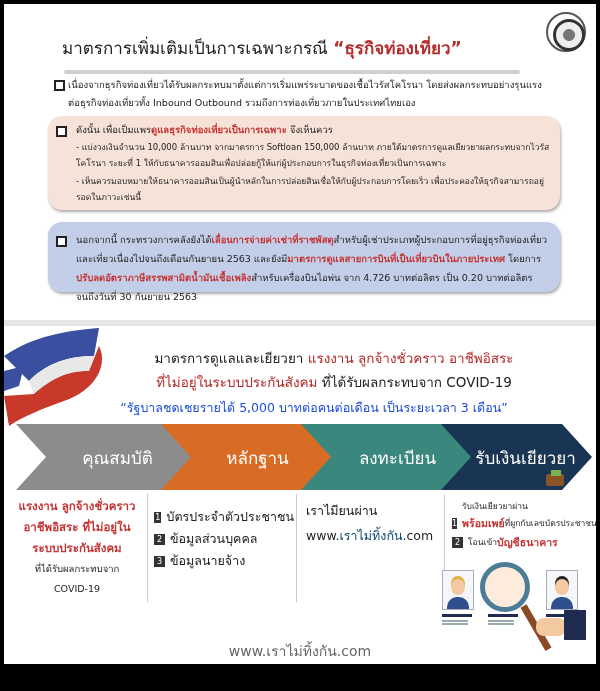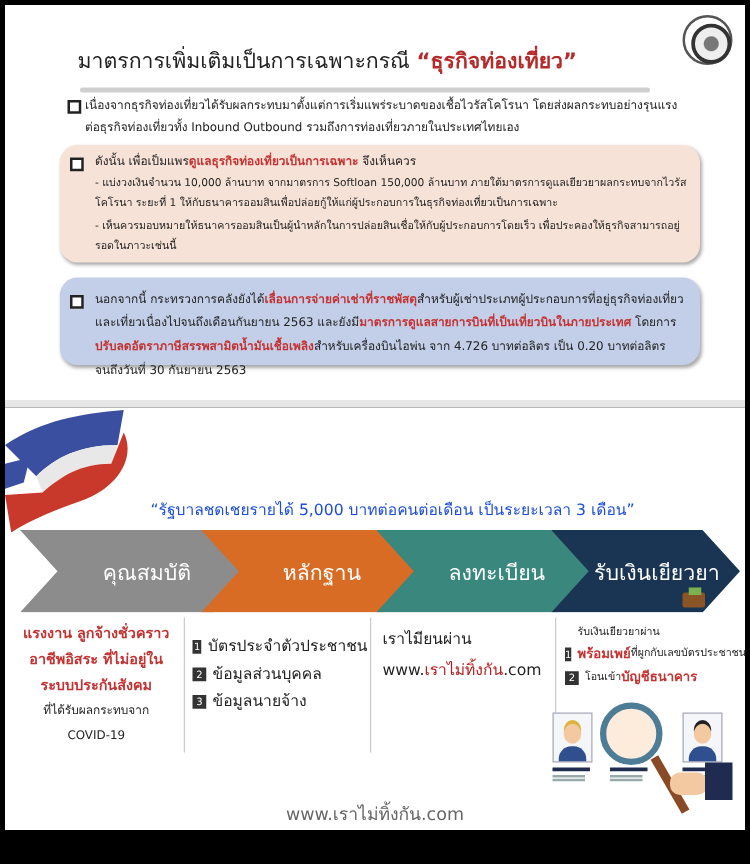--- a/index.html
+++ b/index.html
@@ -40,21 +40,21 @@
 
   .col { position: absolute; top: 170px; height: 110px; }
   .col-div { position: absolute; top: 168px; width: 1px; height: 108px; background: #ccc; }
   .col1 { left: 8px; width: 130px; text-align: center; font-size: 11.5px; line-height: 21px; }
   .col1 .red { color: #c53232; font-weight: bold; }
   .col1 .sm { font-size: 9.5px; color: #222; line-height: 20px; }
   .list-item { display: flex; align-items: center; font-size: 12.5px; color: #222; line-height: 22px; white-space: nowrap; }
   .num { display: inline-block; width: 11px; height: 11px; background: #333; color: #fff; font-size: 8px; line-height: 11px; text-align: center; margin-right: 5px; }
   .col2 { left: 150px; width: 140px; }
   .col3 { left: 302px; width: 130px; font-size: 12.5px; color: #222; line-height: 25px; }
-  .col3 .blue { color: #b91c1c; }
+  .col3 .blue { color: #0c4a6e; }
   .col4 { left: 448px; width: 140px; font-size: 8.5px; color: #222; }
   .col4 .red { color: #c53232; font-weight: bold; font-size: 10.5px; }
   .col4 .row { display: flex; align-items: center; line-height: 19px; white-space: nowrap; }
 
   .people { position: absolute; left: 432px; top: 236px; width: 150px; height: 100px; }
   .card { position: absolute; top: 8px; width: 32px; height: 40px; border: 1px solid #aab; background: #f4f6fa; }
   .head { position: absolute; width: 14px; height: 16px; border-radius: 50%; left: 8px; top: 8px; background: #f2c9a0; }
   .body { position: absolute; left: 4px; bottom: 0; width: 22px; height: 12px; border-radius: 10px 10px 0 0; background: #2f4f8f; }
   .lines { position: absolute; top: 52px; width: 30px; height: 10px; border-top: 3px solid #1f2c4f; }
   .lines::after { content: ""; position: absolute; left: 0; top: 3px; width: 26px; height: 2px; background: #9aa; box-shadow: 0 3px 0 #9aa; }
@@ -98,20 +98,24 @@
 
 <div class="sep"></div>
 
 <div class="page2">
   <svg class="flag" viewBox="0 0 115 100">
     <path d="M0 30 C30 10,60 5,95 2 L90 30 C60 30,40 40,25 55 Z" fill="#3a4fa0"></path>
     <path d="M25 55 C40 40,60 30,90 30 L85 45 C60 45,45 55,30 68 Z" fill="#e8e8e8"></path>
     <path d="M30 68 C45 55,60 45,85 45 L95 20 C105 40,90 65,60 75 C40 82,20 90,5 100 L0 70 Z" fill="#c8392b"></path>
     <path d="M0 45 L20 40 L15 60 L0 65 Z" fill="#3a4fa0"></path>
   </svg>
+  <div class="h2">
+    <div><span>มาตรการดูแลและเยียวยา </span><span class="red">แรงงาน ลูกจ้างชั่วคราว อาชีพอิสระ</span></div>
+    <div><span class="red">ที่ไม่อยู่ในระบบประกันสังคม</span><span> ที่ได้รับผลกระทบจาก COVID-19</span></div>
+  </div>
   <div class="quote">“รัฐบาลชดเชยรายได้ 5,000 บาทต่อคนต่อเดือน เป็นระยะเวลา 3 เดือน”</div>
 
   <div class="chev-row">
     <div class="chev c1">
         <span>คุณสมบัติ</span>
       </div>
     <div class="chev c2">
         <span>หลักฐาน</span>
       </div>
     <div class="chev c3">

